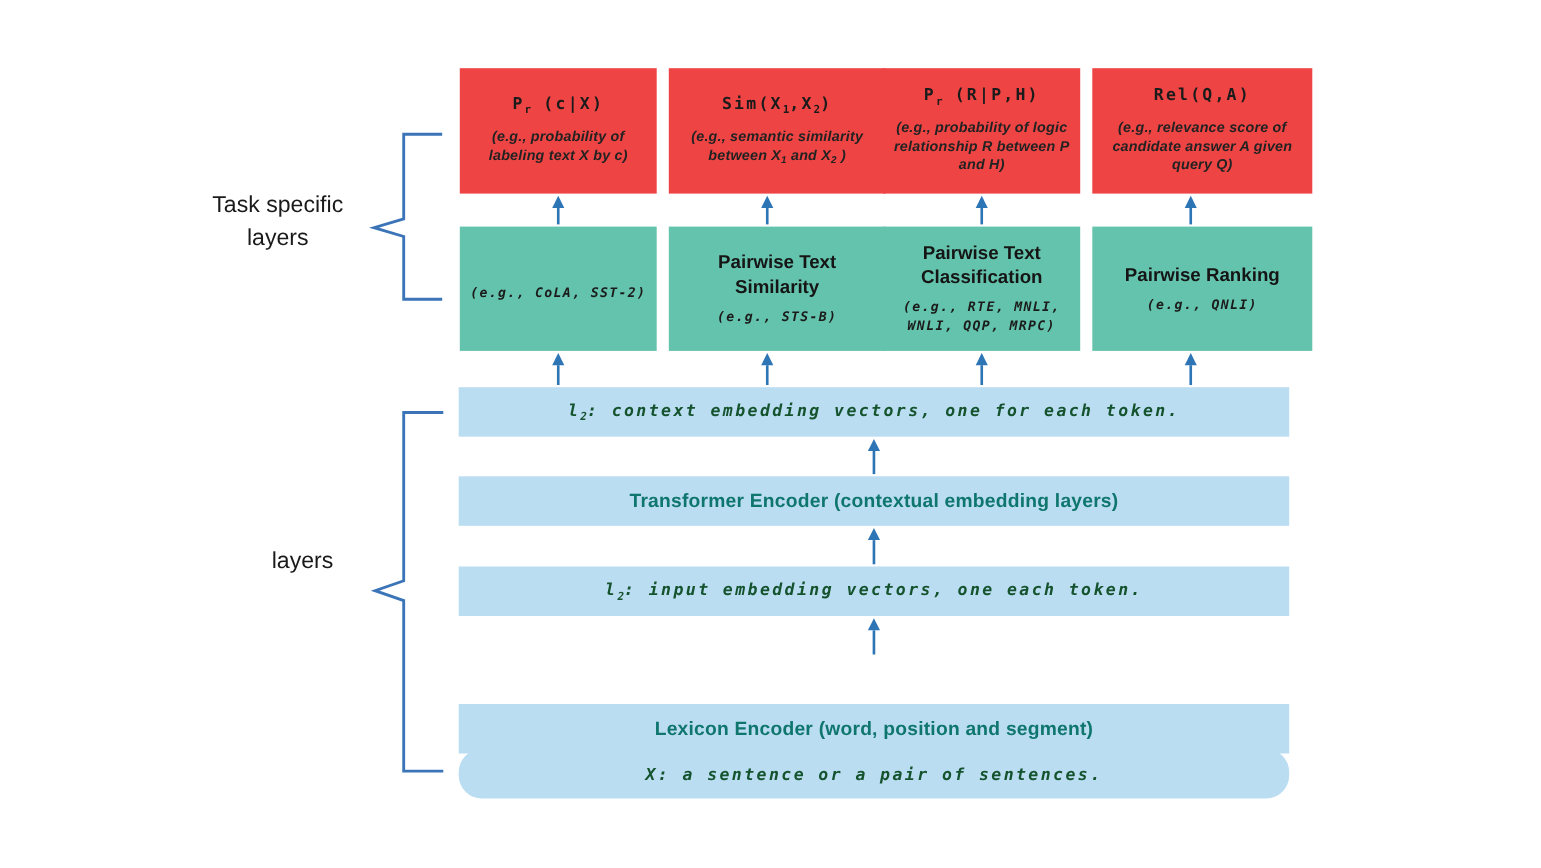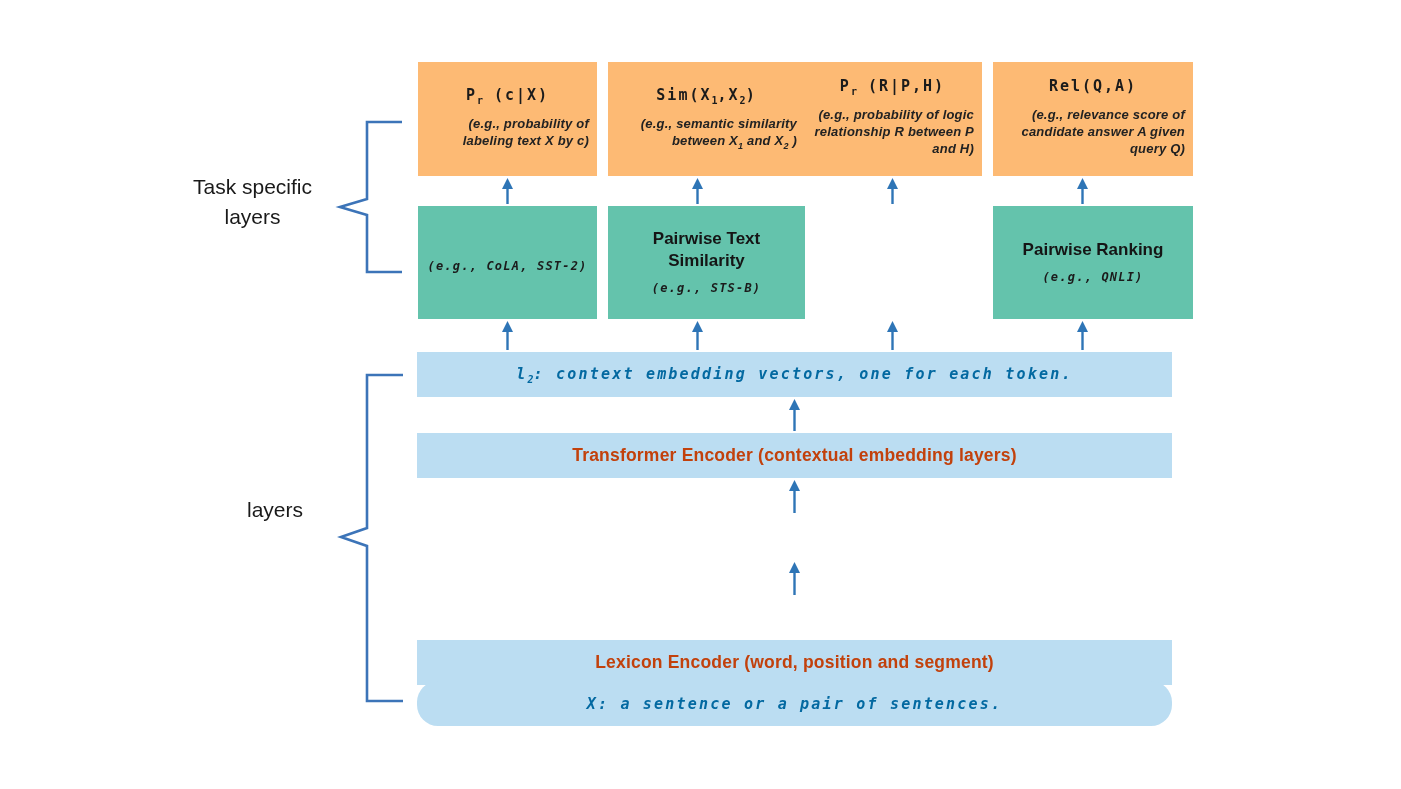--- a/index.html
+++ b/index.html
@@ -7,21 +7,21 @@
     position:relative; width:1401px; height:789px; background:#ffffff;
     font-family:"Liberation Sans", sans-serif; color:#1f1f1f; overflow:hidden;
   }
   svg.overlay { position:absolute; left:0; top:0; width:1401px; height:789px; }
 
   .box {
     position:absolute; display:flex; flex-direction:column;
     align-items:center; justify-content:center; text-align:center;
     box-sizing:border-box;
   }
-  .output { top:62px;  height:114px; background:#fdba74;text-align:right; }
+  .output { top:62px;  height:114px; background:#ef4444; }
   .task   { top:206px; height:113px; background:#64c3ac; }
   .col1 { left:418px; width:179px; }
   .col2 { left:608px; width:197px; }
   .col3 { left:803px; width:179px; }
   .col4 { left:993px; width:200px; }
 
   .formula {
     font-family:"DejaVu Sans Mono", monospace; font-weight:bold;
     font-size:15px; letter-spacing:2px; color:#1b1b1b; white-space:nowrap;
   }
@@ -40,24 +40,24 @@
   }
 
   .bar {
     position:absolute; left:417px; width:755px; height:45px; background:#bbddf2;
     display:flex; align-items:center; justify-content:center; text-align:center;
   }
   .bar-y1 { top:352px; } .bar-y2 { top:433px; } .bar-y3 { top:515px; }
   .bar-y4 { top:597px;margin-top:43px; } .bar-y5 { top:681px;border-radius:21px; }
   .bar-italic {
     font-family:"DejaVu Sans Mono", monospace; font-style:italic; font-weight:bold;
-    font-size:15px; letter-spacing:2.2px; color:#0369a1; white-space:nowrap;
+    font-size:15px; letter-spacing:2.2px; color:#14532d; white-space:nowrap;
   }
   .bar-italic sub { font-size:10px; letter-spacing:0; }
-  .bar-bold { font-weight:bold; font-size:17.5px; letter-spacing:0.2px; color:#c2410c; }
+  .bar-bold { font-weight:bold; font-size:17.5px; letter-spacing:0.2px; color:#0f766e; }
 
   .side-label { position:absolute; text-align:center; font-size:21px; color:#1a1a1a; line-height:30px; }
   .side-task   { left:155px; top:172px; width:195px; }
   .side-shared { left:190px; top:495px; width:170px; }
 </style>
 </head>
 <body>
 
 <div class="canvas">
 
@@ -145,31 +145,38 @@
     <div class="out-caption"><span>(e.g., relevance score of candidate answer A given query Q)</span><sub></sub><span></span><sub></sub><span></span></div>
   </div>
 
   <div class="box task col1">
     <div class="task-caption">(e.g., CoLA, SST-2)</div>
   </div>
   <div class="box task col2">
     <div class="task-title">Pairwise Text Similarity</div>
     <div class="task-caption">(e.g., STS-B)</div>
   </div>
+  <div class="box task col3">
+    <div class="task-title">Pairwise Text Classification</div>
+    <div class="task-caption">(e.g., RTE, MNLI, WNLI, QQP, MRPC)</div>
+  </div>
   <div class="box task col4">
     <div class="task-title">Pairwise Ranking</div>
     <div class="task-caption">(e.g., QNLI)</div>
   </div>
 
   <div class="bar bar-y1">
     <div class="bar-italic"><span>l</span><sub>2</sub><span>: context embedding vectors, one for each token.</span></div>
   </div>
   <div class="bar bar-y2">
     <div class="bar-bold">Transformer Encoder (contextual embedding layers)</div>
   </div>
+  <div class="bar bar-y3">
+    <div class="bar-italic"><span>l</span><sub>2</sub><span>: input embedding vectors, one each token.</span></div>
+  </div>
   <div class="bar bar-y4">
     <div class="bar-bold">Lexicon Encoder (word, position and segment)</div>
   </div>
   <div class="bar bar-y5">
     <div class="bar-italic">X: a sentence or a pair of sentences.</div>
   </div>
 
 </div>
 
 </body></html>

